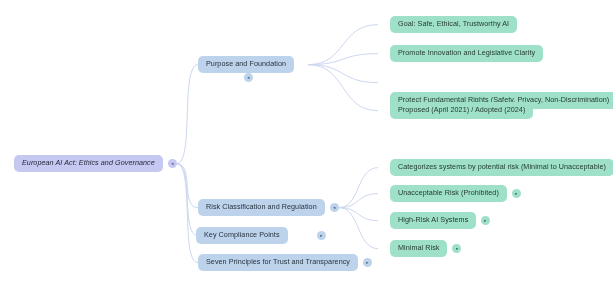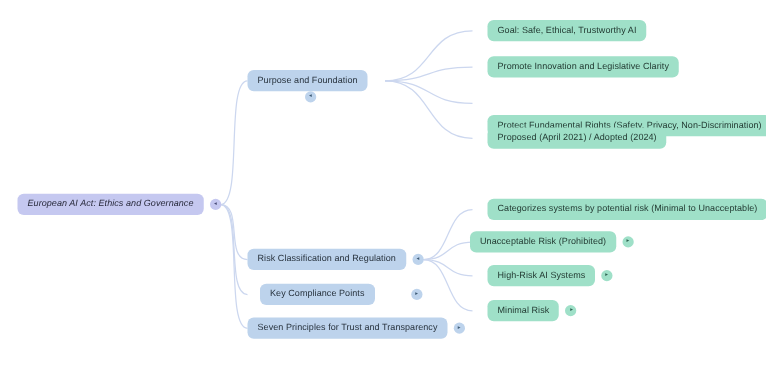--- a/index.html
+++ b/index.html
@@ -134,39 +134,39 @@
     </div>
     <div class="node branch" style="left: 198px; top: 199px;">
       <div class="node-box">Risk Classification and Regulation</div>
       <div class="toggle">
         <span>◂</span>
       </div>
     </div>
     <div class="node leaf" style="left: 378px; top: 159px;">
       <div class="node-box">Categorizes systems by potential risk (Minimal to Unacceptable)</div>
     </div>
-    <div class="node leaf" style="left: 364px; top: 185px;">
+    <div class="node leaf" style="left: 378px; top: 185px;">
       <div class="node-box">Unacceptable Risk (Prohibited)</div>
       <div class="toggle">
         <span>▸</span>
       </div>
     </div>
     <div class="node leaf" style="left: 378px; top: 212px;">
       <div class="node-box">High-Risk AI Systems</div>
       <div class="toggle">
         <span>▸</span>
       </div>
     </div>
     <div class="node leaf" style="left: 378px; top: 240px;">
       <div class="node-box">Minimal Risk</div>
       <div class="toggle">
         <span>▸</span>
       </div>
     </div>
-    <div class="node branch" style="left: 208px; top: 227px; gap: 24px;">
+    <div class="node branch" style="left: 196px; top: 227px; gap: 24px;">
       <div class="node-box">Key Compliance Points</div>
       <div class="toggle">
         <span>▸</span>
       </div>
     </div>
     <div class="node branch" style="left: 198px; top: 254px;">
       <div class="node-box">Seven Principles for Trust and Transparency</div>
       <div class="toggle">
         <span>▸</span>
       </div>

